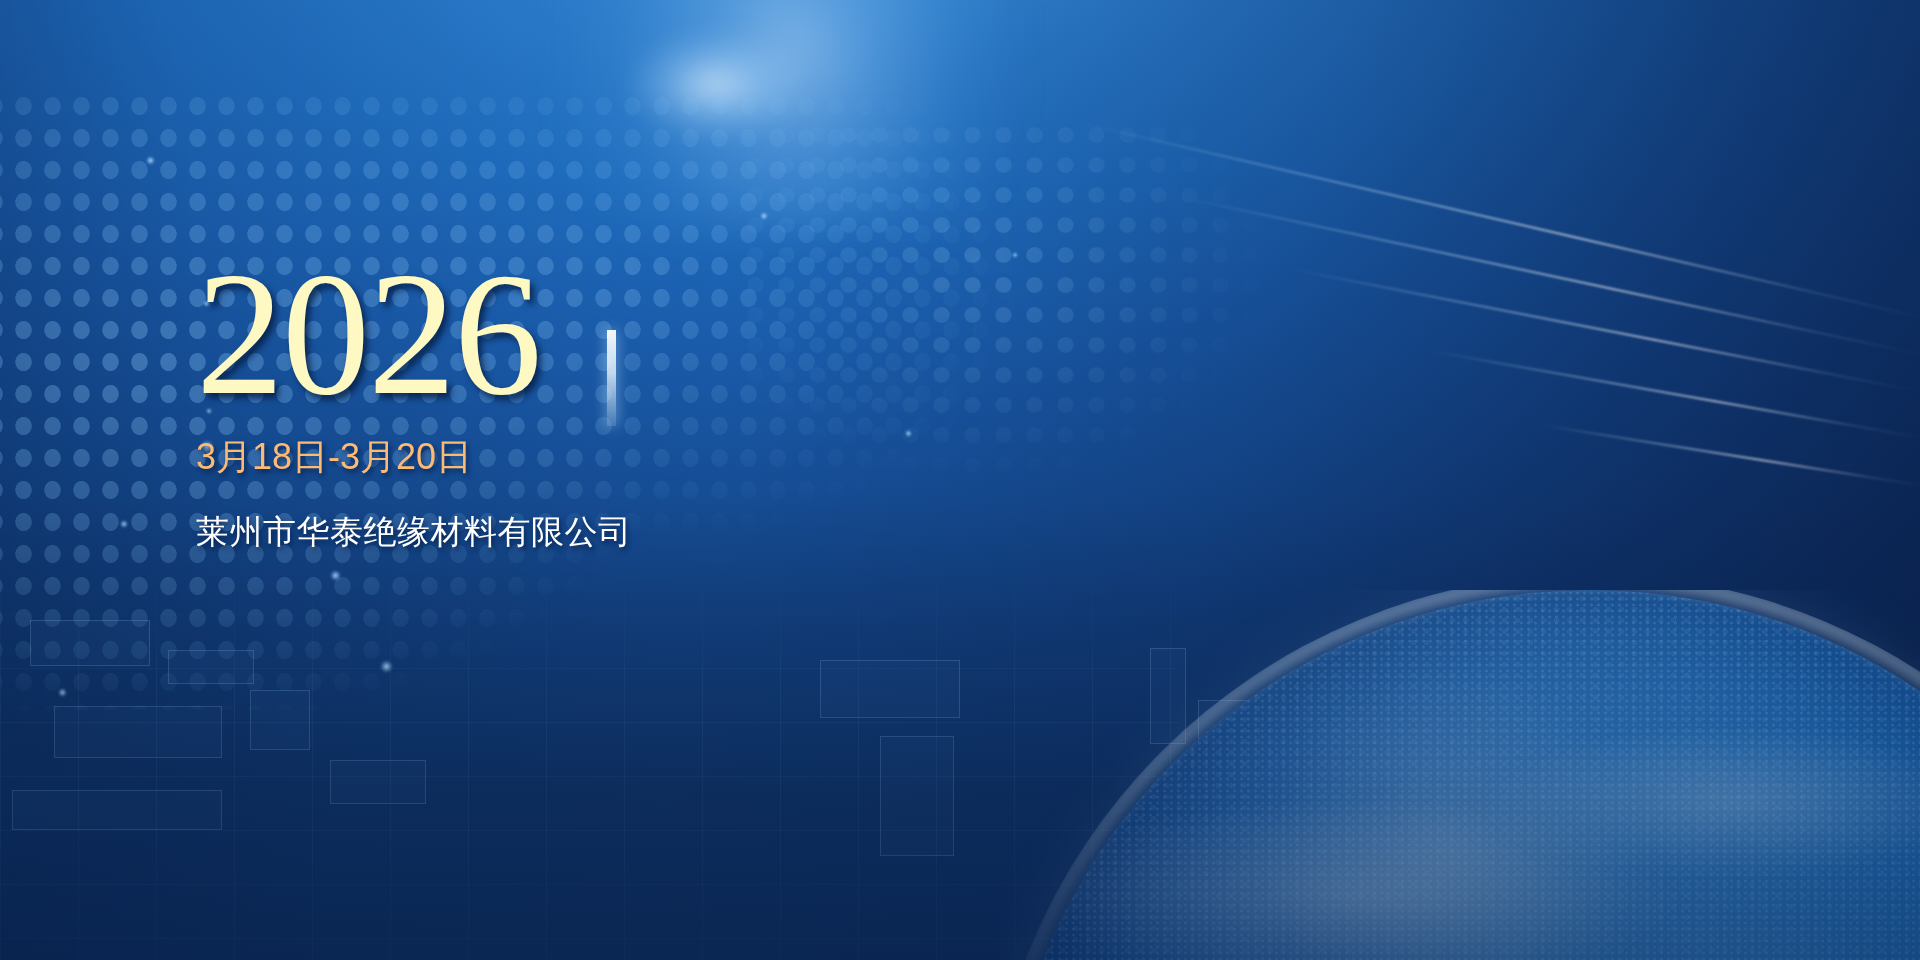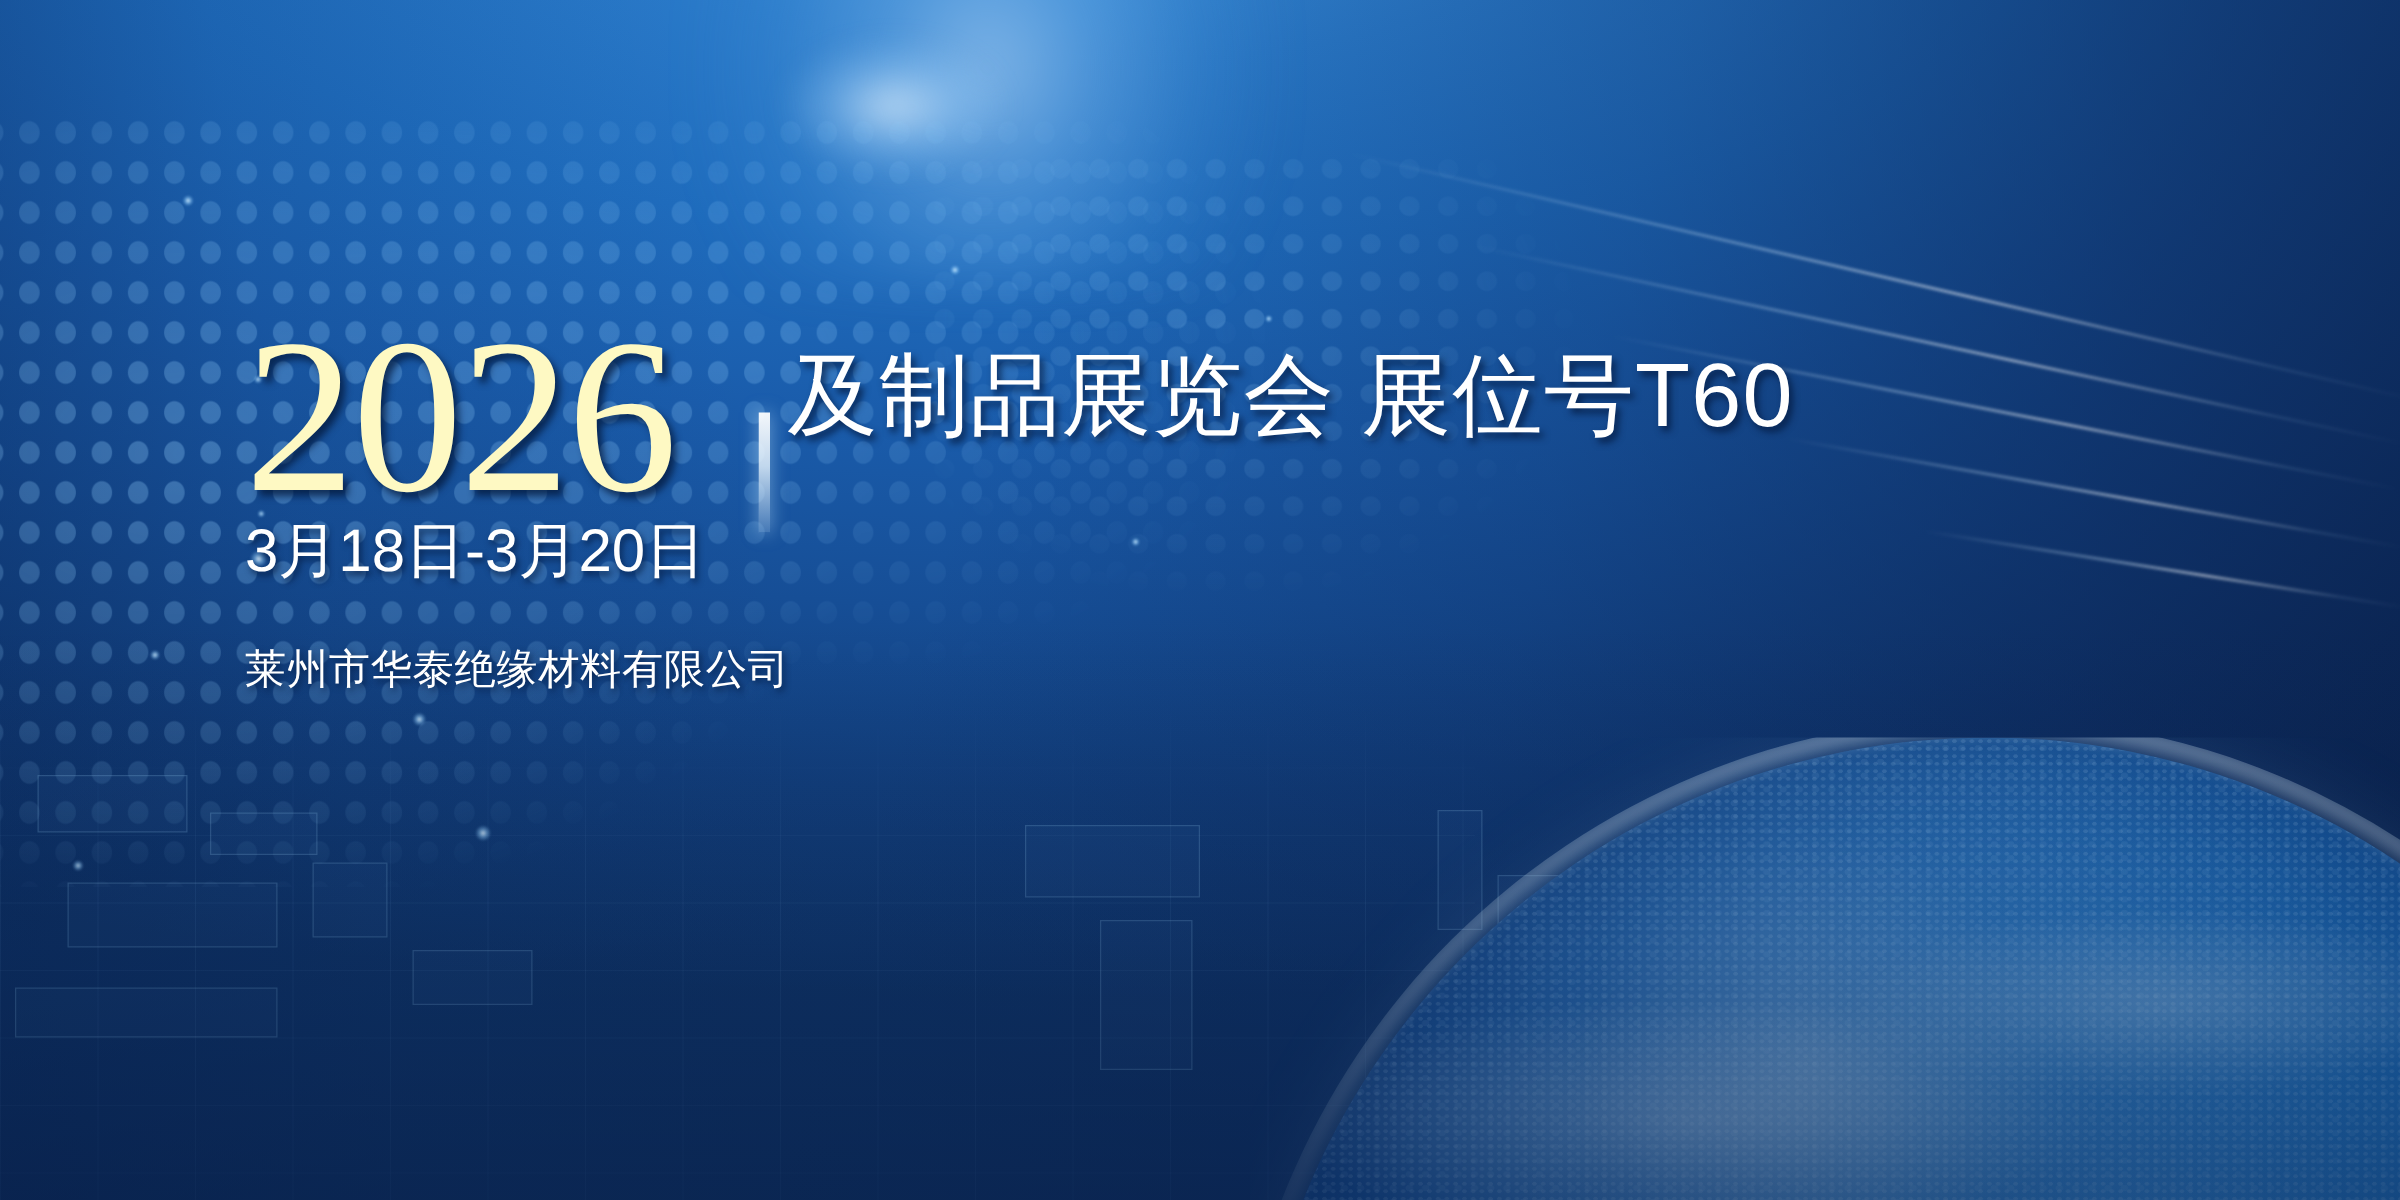--- a/index.html
+++ b/index.html
@@ -196,31 +196,31 @@
     font-family:"Liberation Serif","DejaVu Serif",serif;
     font-weight:400;
     font-size:176px;
     line-height:0.86;
     letter-spacing:-2px;
     color:#fef9c3;
     text-shadow:4px 5px 6px rgba(3,22,56,0.72);
     white-space:nowrap;
   }
   .dates {
-    margin-top:0;
-    font-family:"Liberation Sans","DejaVu Sans",sans-serif;
-    font-size:48px;
-    font-weight:400;
-    color:#ffffff;
+    margin-top:24px;
+    font-family:"Liberation Sans","DejaVu Sans",sans-serif;
+    font-size:36px;
+    font-weight:400;
+    color:#fdba74;
     letter-spacing:0px;
     text-shadow:2px 3px 5px rgba(3,22,56,0.70);
     white-space:nowrap;
   }
   .company {
-    margin-top:40px;
+    margin-top:28px;
     font-family:"Liberation Sans","DejaVu Sans",sans-serif;
     font-size:33px;
     font-weight:400;
     color:#ffffff;
     letter-spacing:0.5px;
     text-shadow:2px 3px 5px rgba(3,22,56,0.70);
     white-space:nowrap;
   }
 
   
@@ -321,18 +321,17 @@
 
     <div class="left-block">
       <div class="year">2026</div>
       <div class="dates">3月18日-3月20日</div>
       <div class="company">莱州市华泰绝缘材料有限公司</div>
     </div>
 
     <div class="divider"></div>
 
     <div class="right-block">
-      <div class="title-line">及制品展览会 展位号T60</div>
     </div>
 
 
   </div>
 </div>
 
 </body></html>

